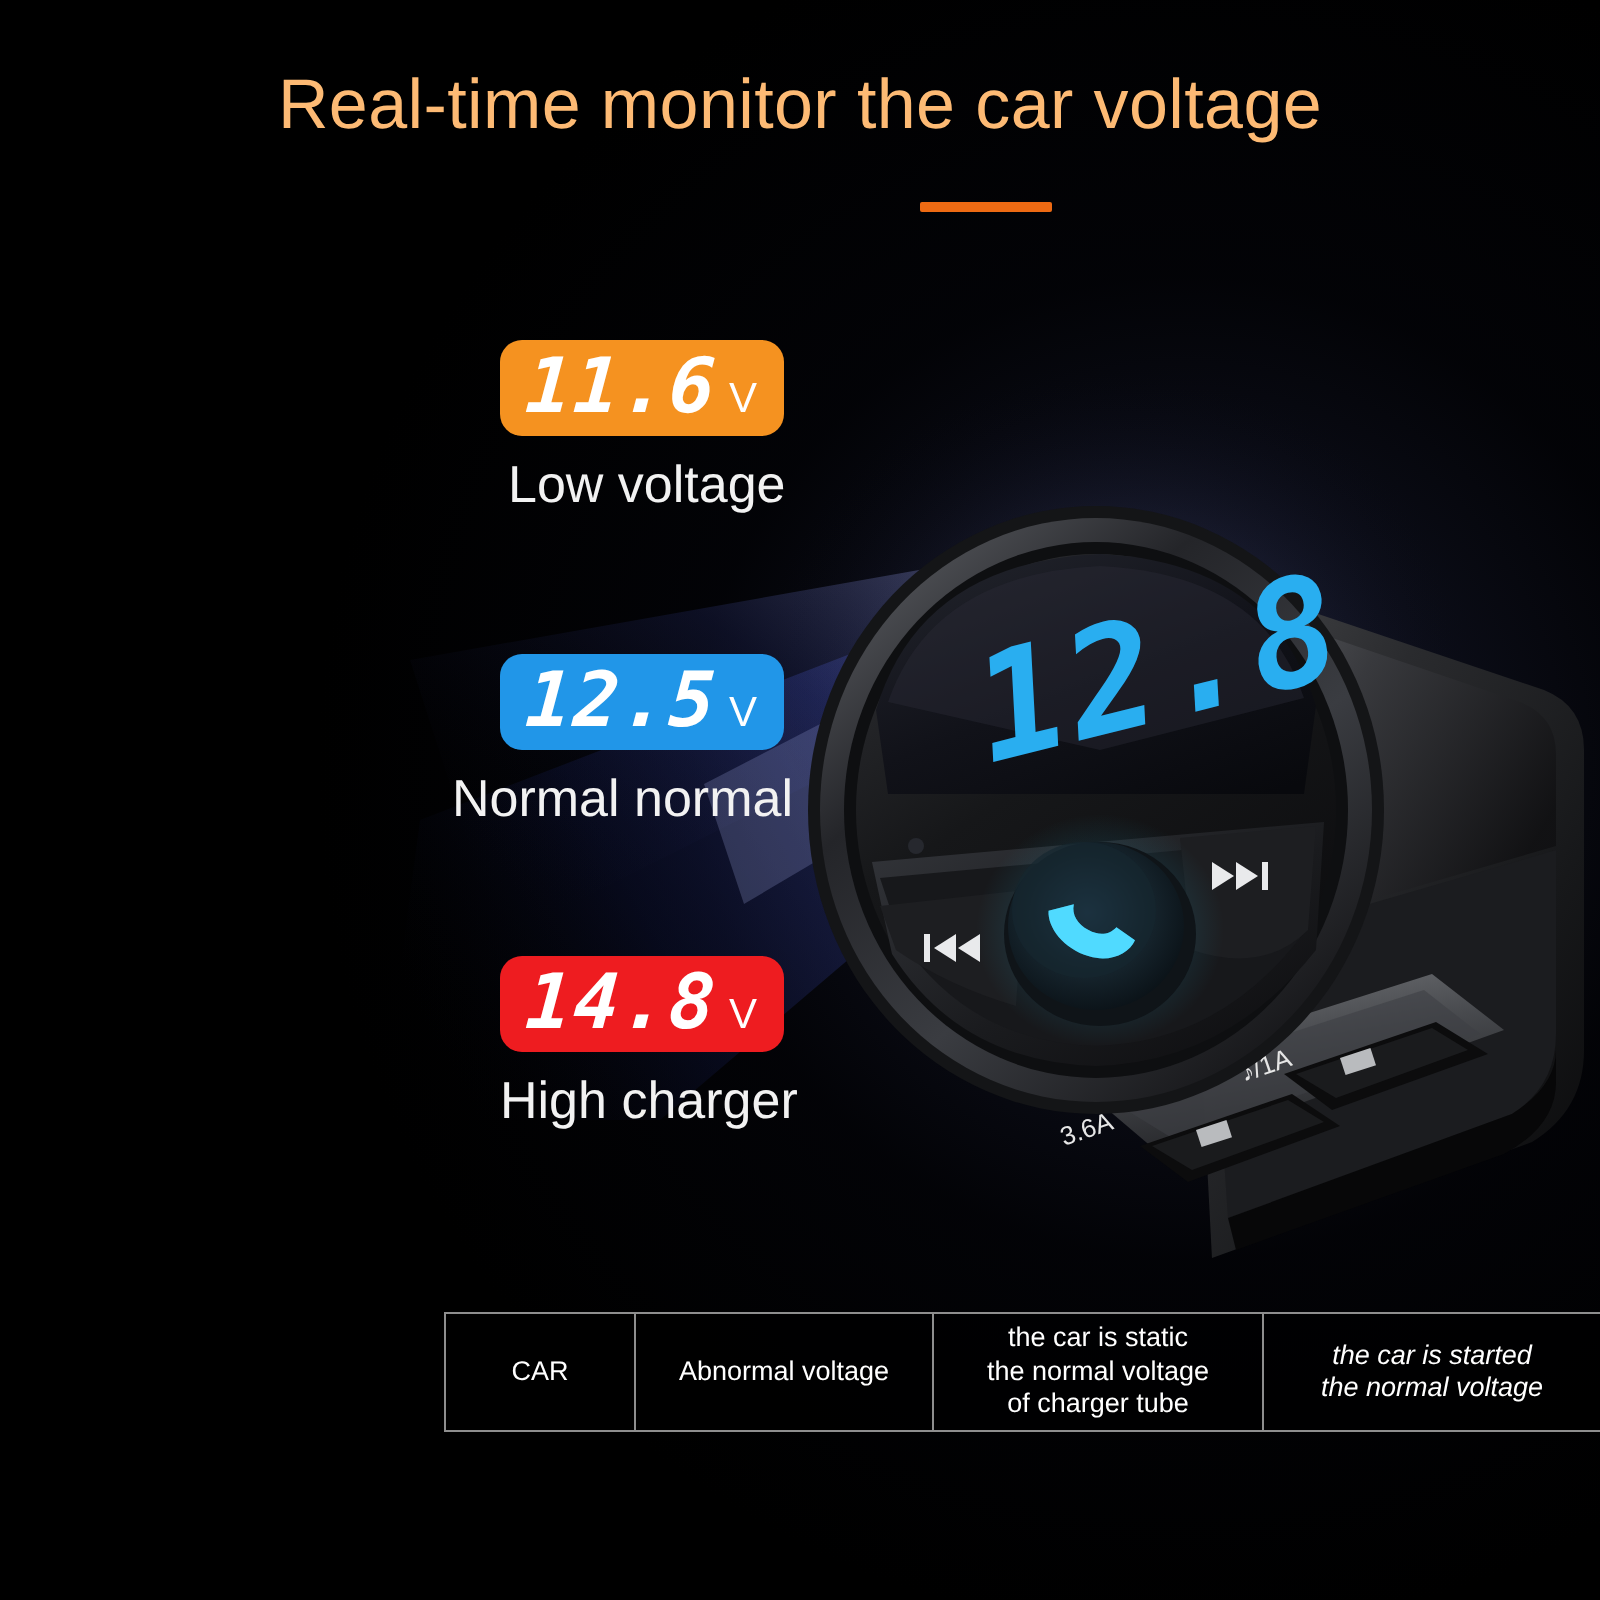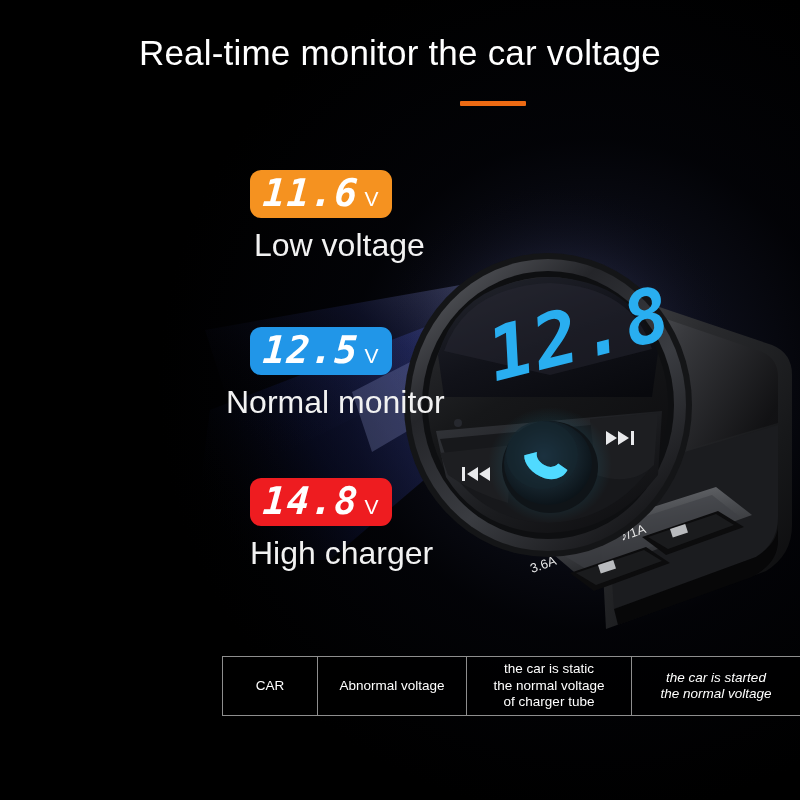--- a/index.html
+++ b/index.html
@@ -30,21 +30,21 @@
     width: 800px; height: 800px;
     pointer-events: none;
   }
 
   
   .title {
     position: absolute;
     left: 0; right: 0;
     top: 33px;
     text-align: center;
-    color: #ffffff;
+    color: #fdba74;
     font-size: 35px;
     font-weight: 400;
     letter-spacing: 0.2px;
     white-space: nowrap;
   }
   .title-rule {
     position: absolute;
     left: 460px;
     top: 101px;
     width: 66px;
@@ -74,21 +74,21 @@
   .badge .unit {
     font-size: 21px;
     font-weight: 400;
     color: #ffffff;
     margin-left: 6px;
     font-family: "Liberation Sans", sans-serif;
   }
   .badge-caption {
     margin-top: 9px;
     color: #f2f2f2;
-    font-size: 32px;
+    font-size: 26px;
     font-weight: 400;
     white-space: nowrap;
   }
 
   #badge-low      { left: 250px; top: 170px; }
   #badge-normal   { left: 250px; top: 327px; }
   #badge-high     { left: 250px; top: 478px; }
   #badge-low  .badge-caption    { margin-left: 4px; }
   #badge-normal .badge-caption  { margin-left: -24px; }
   #badge-high .badge-caption    { margin-left: 0px; }
@@ -296,21 +296,21 @@
       <span class="unit">V</span>
     </div>
     <div class="badge-caption">Low voltage</div>
   </div>
 
   <div class="badge-group" id="badge-normal">
     <div class="badge" style="background: rgb(33, 150, 232);">
       <span class="digits">12.5</span>
       <span class="unit">V</span>
     </div>
-    <div class="badge-caption">Normal monitor</div>
+    <div class="badge-caption">Normal normal</div>
   </div>
 
   <div class="badge-group" id="badge-high">
     <div class="badge" style="background: rgb(238, 28, 32);">
       <span class="digits">14.8</span>
       <span class="unit">V</span>
     </div>
     <div class="badge-caption">High charger</div>
   </div>
 

